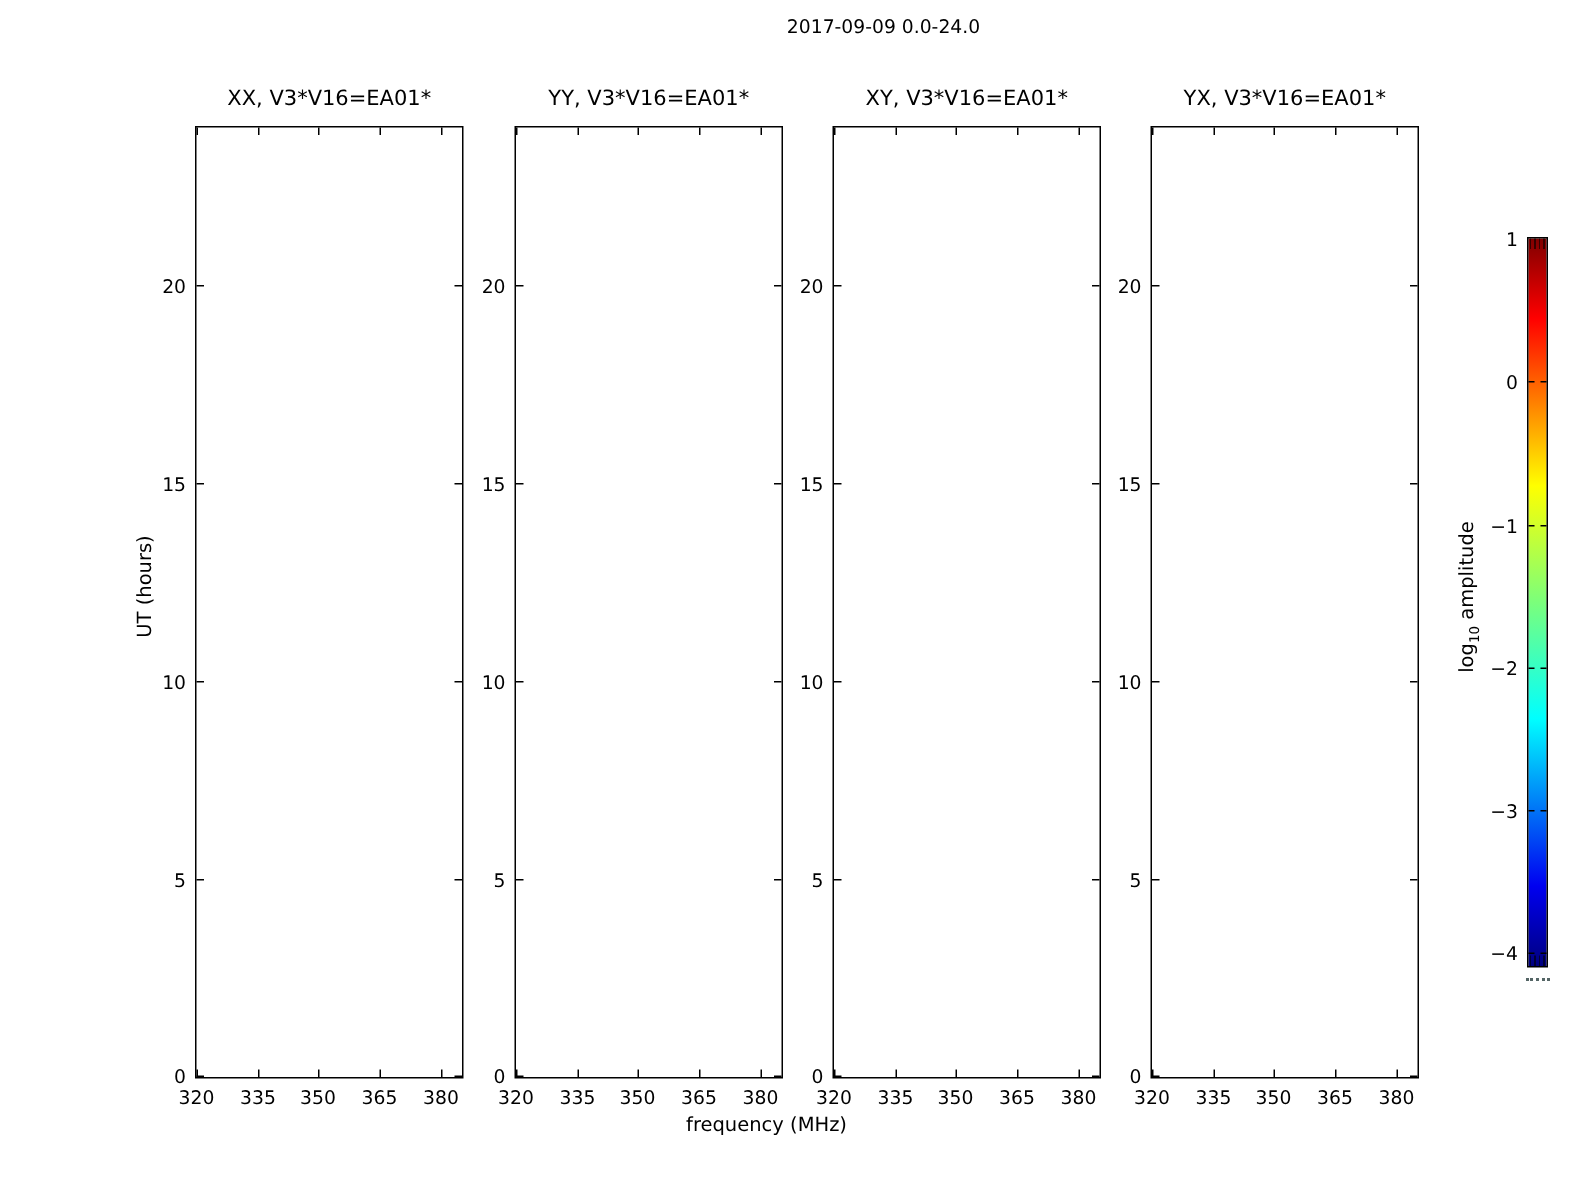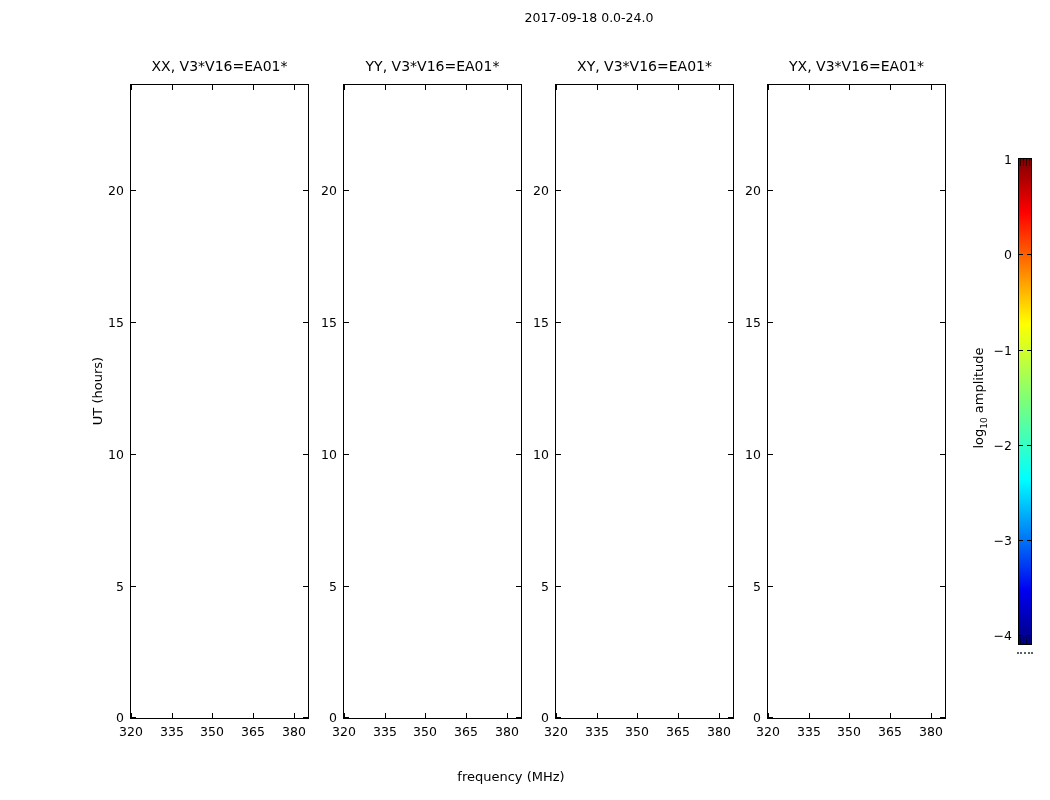--- a/index.html
+++ b/index.html
@@ -12,21 +12,21 @@
     font-size:12.5px; white-space:nowrap; }
   .panel { position:absolute; top:84px; width:179px; height:635px; }
   .p1 { left:130px; } .p2 { left:343px; } .p3 { left:555px; } .p4 { left:767px; }
   .panel-title { position:absolute; top:-26px; left:50%; transform:translateX(-50%);
     font-size:14px; white-space:nowrap; }
   .plot-area { position:absolute; inset:0; border:1px solid #000; background:#fff; }
   .tickmark { position:absolute; background:#000; }
   .xticklabel { position:absolute; top:640px; width:30px; text-align:center; font-size:12.5px; }
   .yticklabel { position:absolute; right:185px; width:34px; text-align:right;
     font-size:12.5px; height:15px; line-height:15px; }
-  .xlabel { position:absolute; top:769px; left:511px; transform:translateX(-50%);
+  .xlabel { position:absolute; top:743px; left:511px; transform:translateX(-50%);
     font-size:13px; white-space:nowrap; }
   .ylabel { position:absolute; top:391px; left:97px;
     transform:translate(-50%,-50%) rotate(-90deg); font-size:13px; white-space:nowrap; }
   .colorbar { position:absolute; left:1018px; top:158px; width:14px; height:487px; }
   .cbar-bar { position:absolute; inset:0; border:1px solid #000; }
   .cbar-hatch { position:absolute; left:1px; right:1px; height:7px;
     background:repeating-linear-gradient(to right, rgba(0,0,0,0.6) 0 1px, transparent 1px 3px); }
   .cbar-hatch.top { top:0; } .cbar-hatch.bot { bottom:0; }
   .cbar-dots { position:absolute; left:-1px; right:-1px; top:494px; border-top:2px dotted #566; }
   .cbar-tick { position:absolute; background:#000; width:4px; height:1px; }
@@ -34,21 +34,21 @@
     font-size:12.5px; height:15px; line-height:15px; }
   .cbar-label { position:absolute; top:240px; left:-38px;
     transform:translate(-50%,-50%) rotate(-90deg); font-size:13px; white-space:nowrap; }
   .cbar-label sub { font-size:9px; }
 </style>
 </head>
 <body>
 
 <div class="figure">
 
-  <div class="fig-title">2017-09-18 0.0-24.0</div>
+  <div class="fig-title">2017-09-09 0.0-24.0</div>
 
   <div class="panel p1">
     <div class="panel-title">XX, V3*V16=EA01*</div>
     <div class="plot-area">
         <div class="tickmark" style="left: 0px; width: 1px; height: 5px; top: 0px;"></div>
         <div class="tickmark" style="left: 0px; width: 1px; height: 5px; bottom: 0px;"></div>
         <div class="tickmark" style="left: 41px; width: 1px; height: 5px; top: 0px;"></div>
         <div class="tickmark" style="left: 41px; width: 1px; height: 5px; bottom: 0px;"></div>
         <div class="tickmark" style="left: 81px; width: 1px; height: 5px; top: 0px;"></div>
         <div class="tickmark" style="left: 81px; width: 1px; height: 5px; bottom: 0px;"></div>

